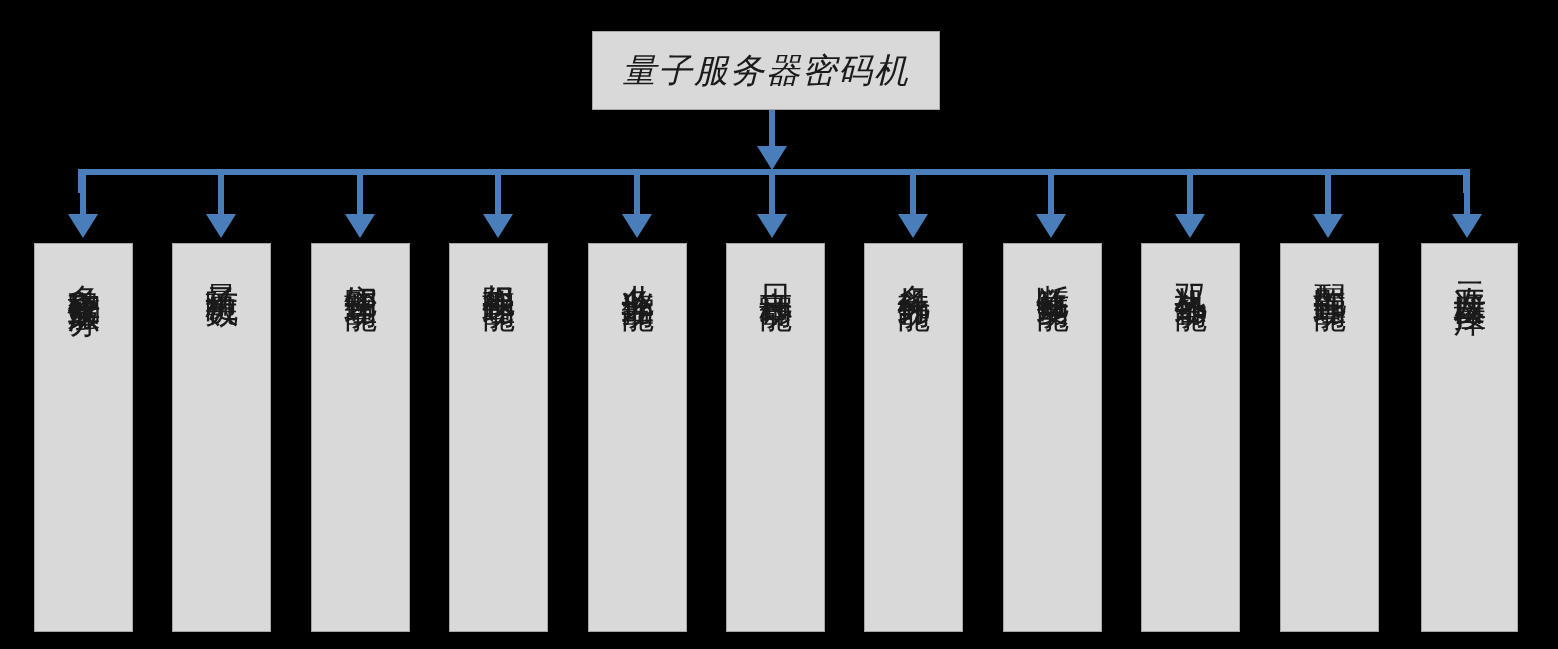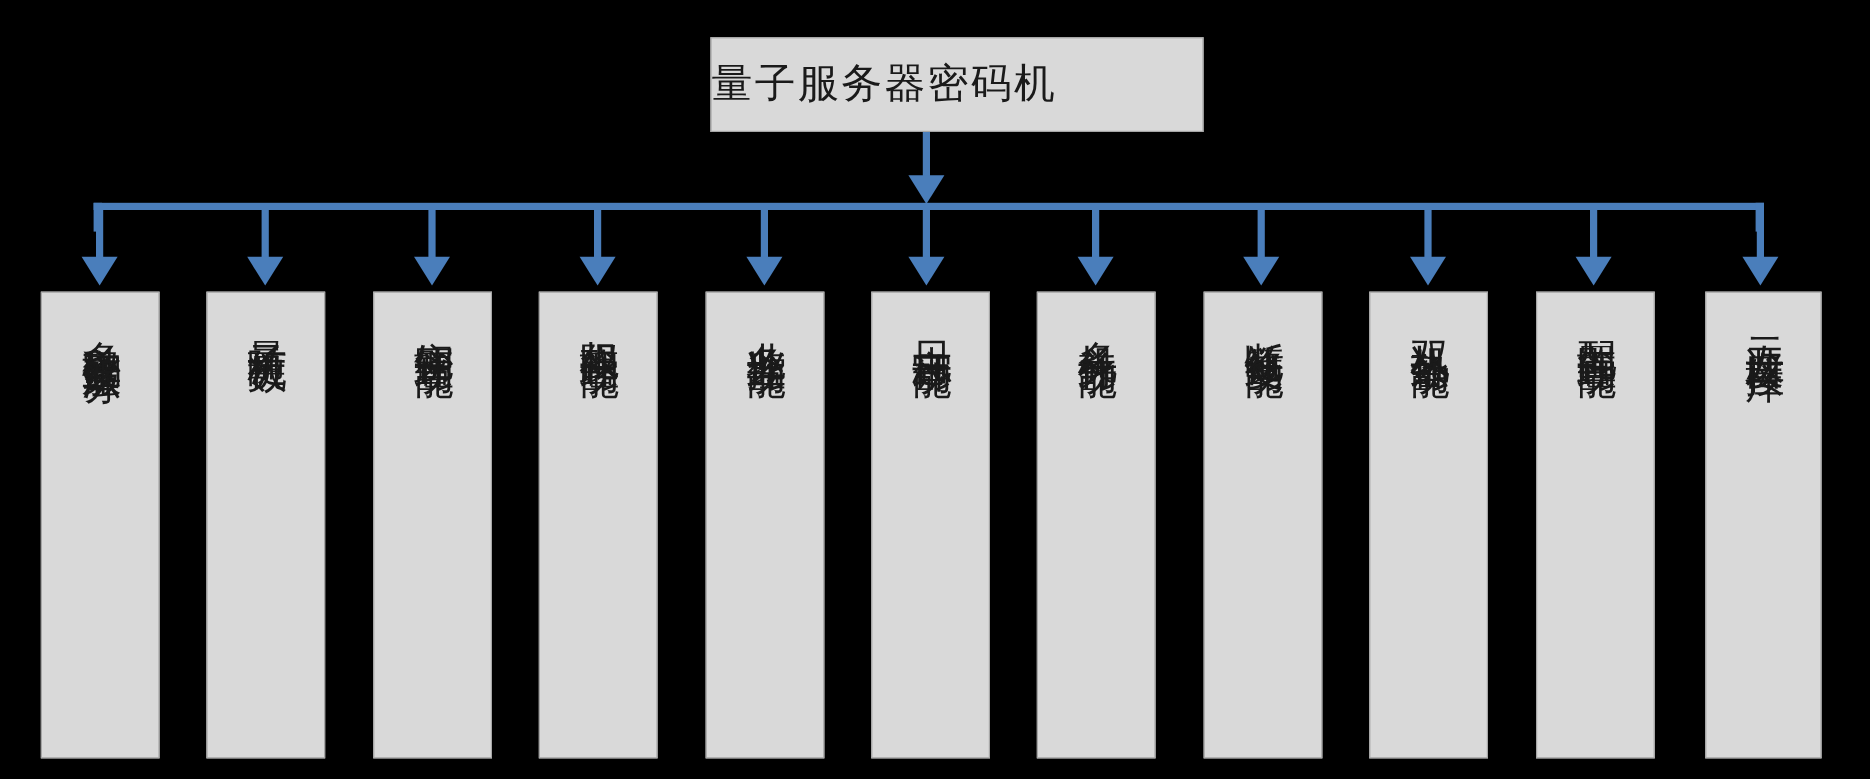--- a/index.html
+++ b/index.html
@@ -14,28 +14,29 @@
     background: #000000;
     overflow: hidden;
     font-family: "Liberation Serif", "DejaVu Serif", serif;
   }
 
   
   .root-node {
     position: absolute;
     left: 592px;
     top: 31px;
-    width: 411px;
+    width: 348px;
     height: 79px;
     background: #d9d9d9;
     border: 1px solid #a6a6a6;
     box-sizing: border-box;
     display: flex;
     align-items: center;
-    justify-content: flex-start;
+    justify-content: center;
+    font-style: italic;
   }
   .root-label {
     font-size: 34px;
     color: #1a1a1a;
     letter-spacing: 2px;
     line-height: 1;
     white-space: nowrap;
   }
 
   

